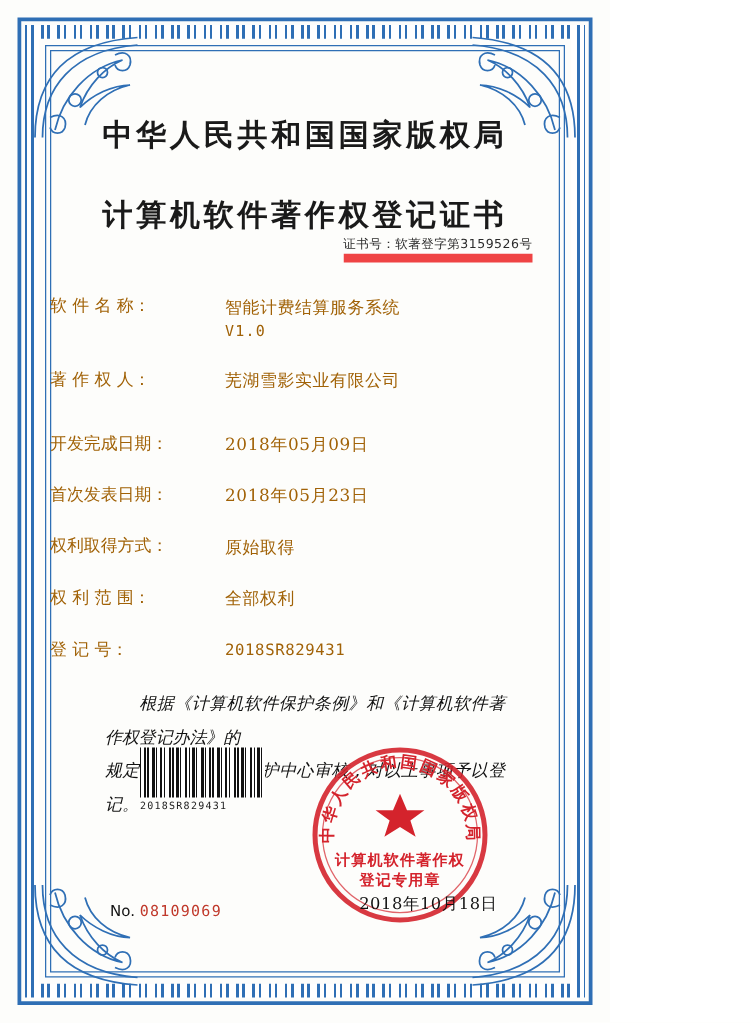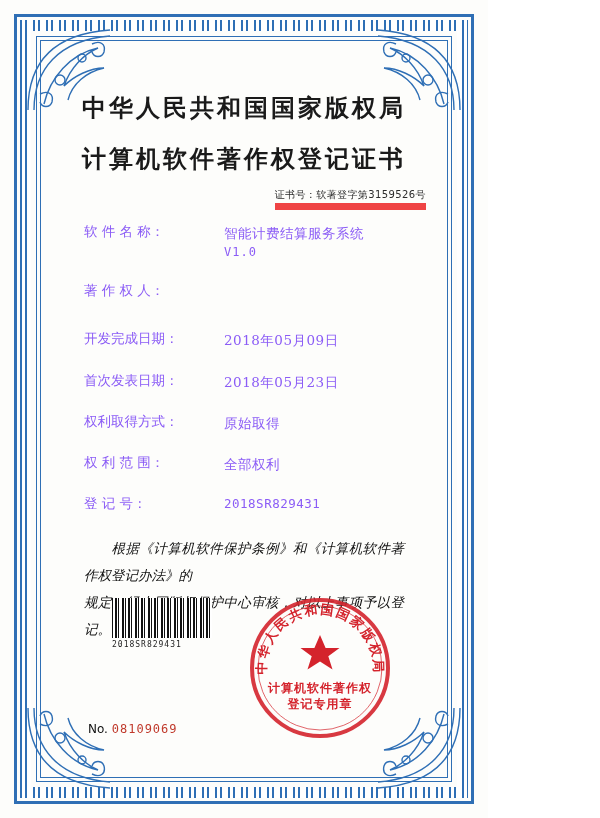--- a/index.html
+++ b/index.html
@@ -125,42 +125,41 @@
     color: #1a1a1a;
     margin-top: 52px;
     font-weight: 700;
     font-family: "DejaVu Serif", serif;
   }
   .title2 {
     text-align: center;
     font-size: 24px;
     letter-spacing: 3px;
     color: #1a1a1a;
-    margin-top: 19px;
+    margin-top: 32px;
     font-weight: 700;
     font-family: "DejaVu Serif", serif;
   }
 
   .certno {
     position: absolute;
     right: 22px;
     top: 148px;
     font-size: 10px;
     color: #2b2b2b;
     font-family: "DejaVu Sans", sans-serif;
     letter-spacing: 0.4px;
     border-bottom: 7px solid #ef4444;
     padding-bottom: 1px;
   }
 
   .fields {
     margin-top: 48px;
-    padding-left: 44px;
     font-size: 13.5px;
-    color: #8b5cf6;
+    color: #a16207;
   }
   .frow {
     display: flex;
     align-items: flex-start;
     margin-bottom: 21px;
   }
   .flabel {
     width: 112px;
     flex: 0 0 112px;
     font-family: "DejaVu Serif", serif;
@@ -336,20 +335,21 @@
       <div class="frow">
         <div class="flabel">软 件 名 称：</div>
         <div class="fvalue">
           <span>智能计费结算服务系统</span>
           <span class="ver">V1.0</span>
         </div>
       </div>
 
       <div class="frow" style="margin-top:12px;">
         <div class="flabel">著 作 权 人：</div>
+        <div class="fvalue">芜湖雪影实业有限公司</div>
       </div>
 
       <div class="frow gap-block">
         <div class="flabel">开发完成日期：</div>
         <div class="fvalue">2018年05月09日</div>
       </div>
 
       <div class="frow">
         <div class="flabel">首次发表日期：</div>
         <div class="fvalue">2018年05月23日</div>
@@ -396,15 +396,16 @@
         <text x="80" y="104" text-anchor="middle" font-family="DejaVu Serif, serif" font-size="12" fill="#d4232c" font-weight="bold" letter-spacing="1">计算机软件著作权</text>
         <text x="80" y="120" text-anchor="middle" font-family="DejaVu Serif, serif" font-size="12" fill="#d4232c" font-weight="bold" letter-spacing="1">登记专用章</text>
       </svg>
     </div>
 
     <div class="footer-no">
       <span>No.</span>
       <span class="num">08109069</span>
     </div>
 
+    <div class="footer-date">2018年10月18日</div>
 
   </div>
 </div>
 
 </body></html>

